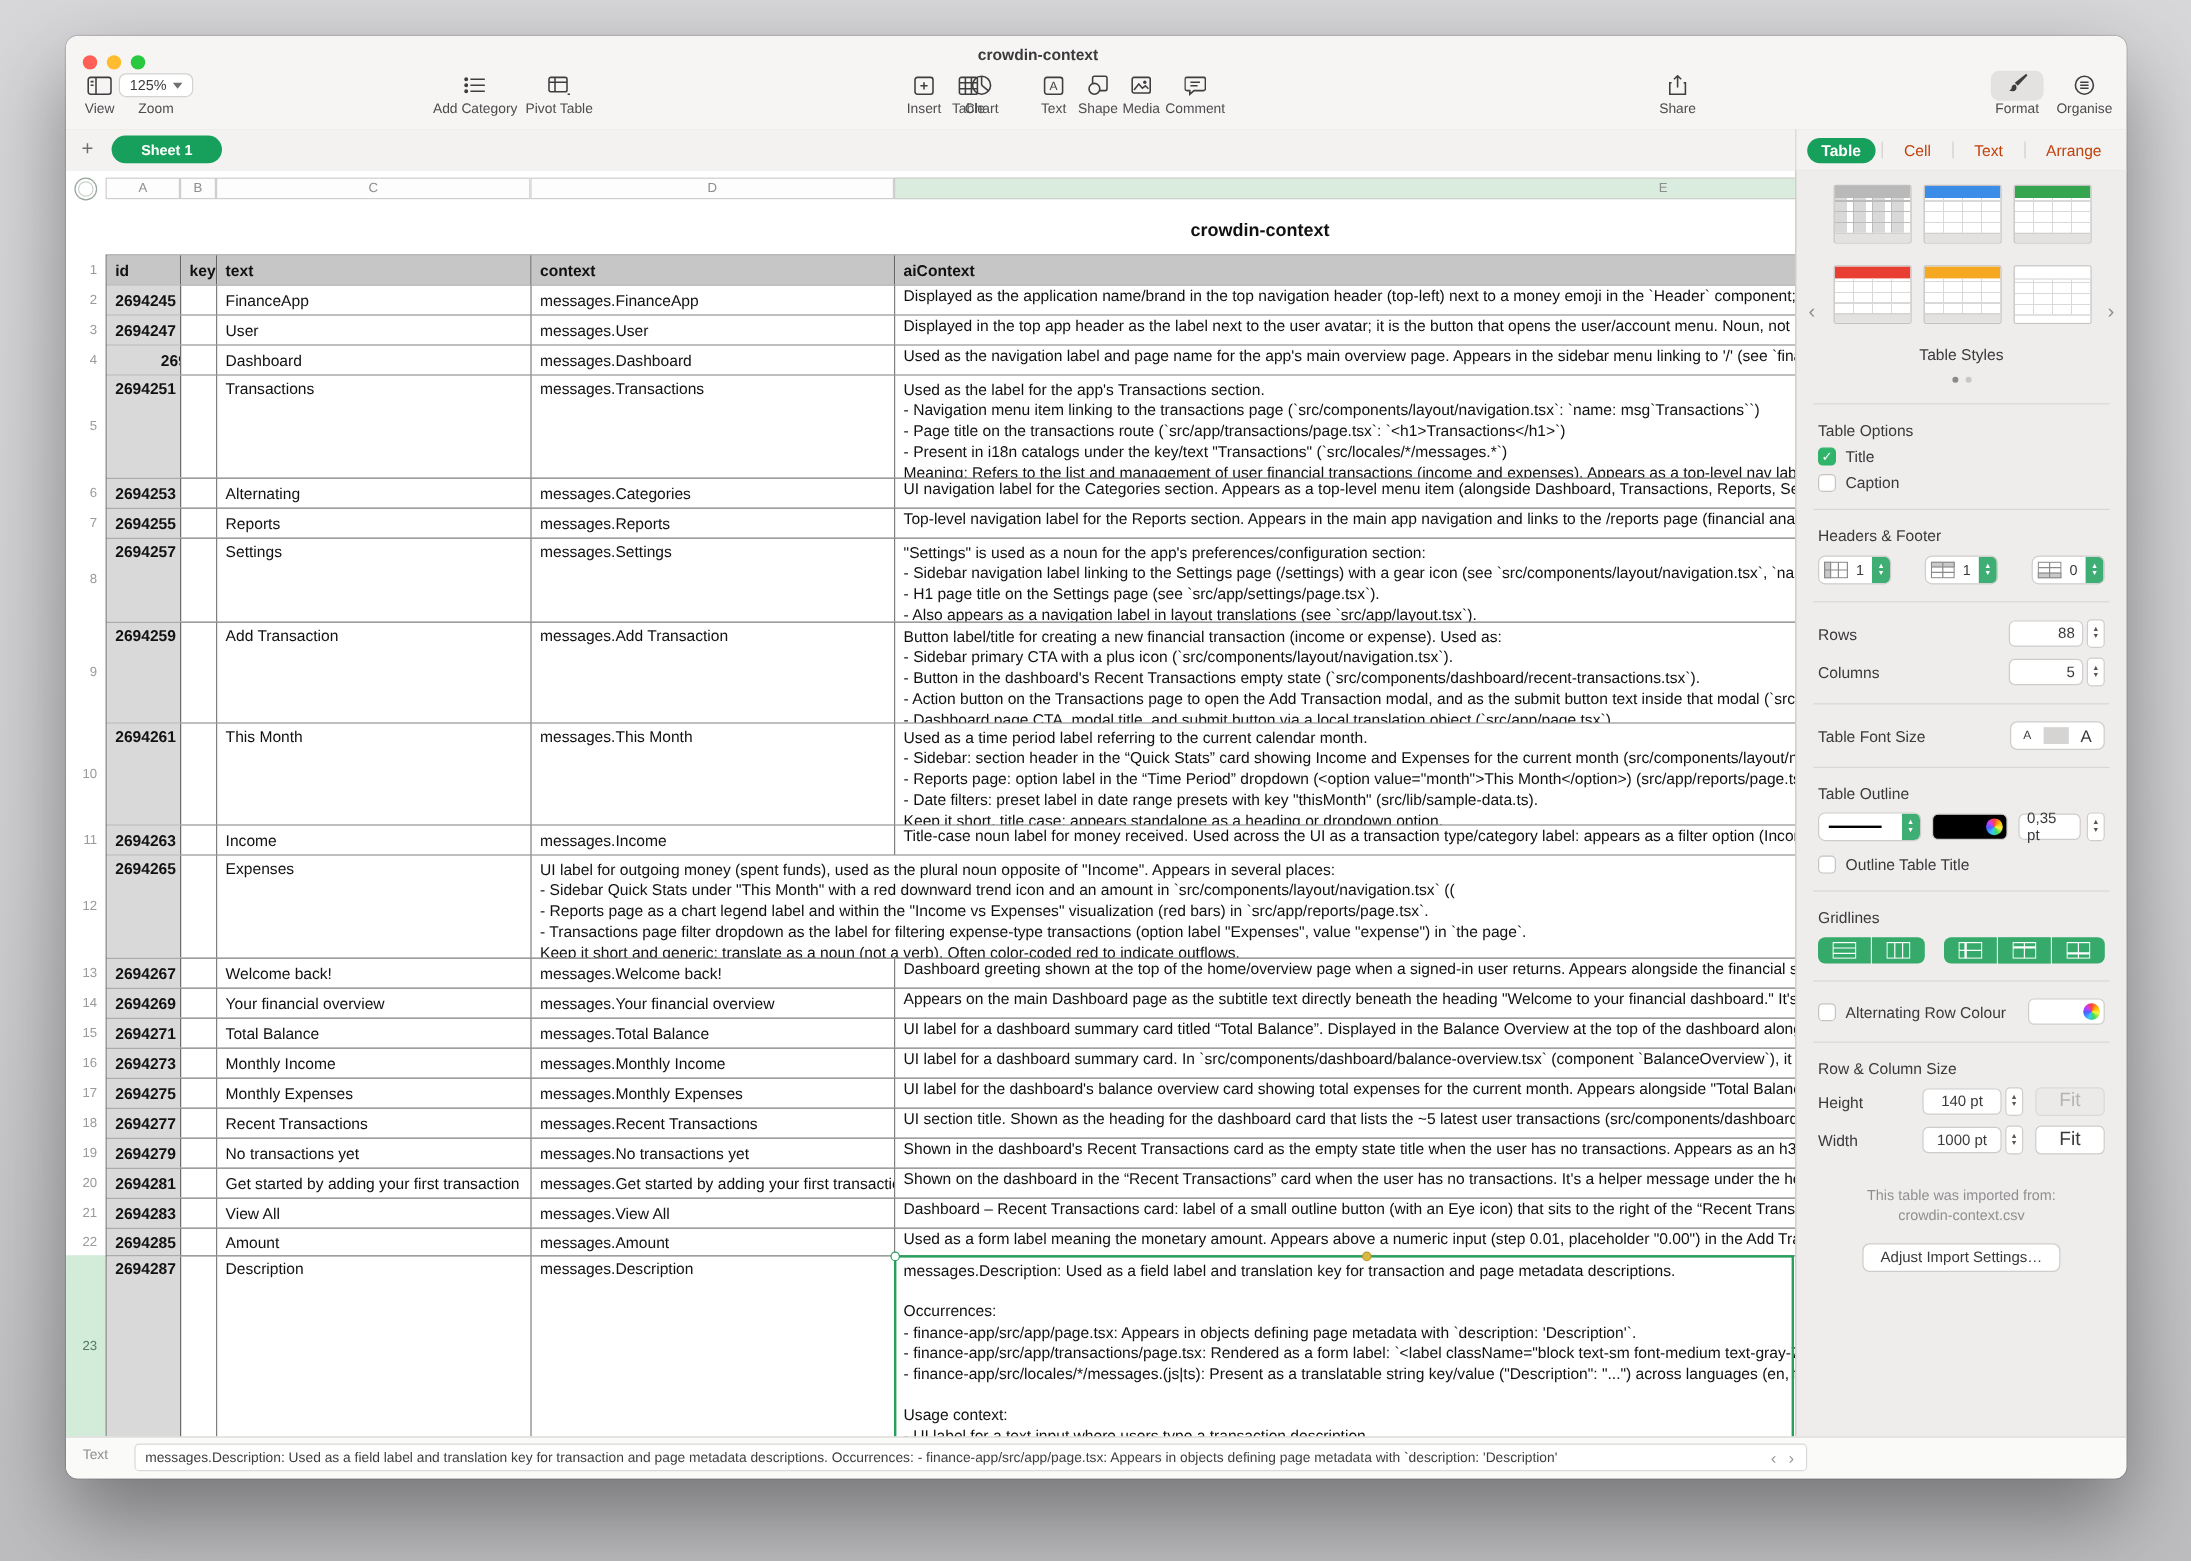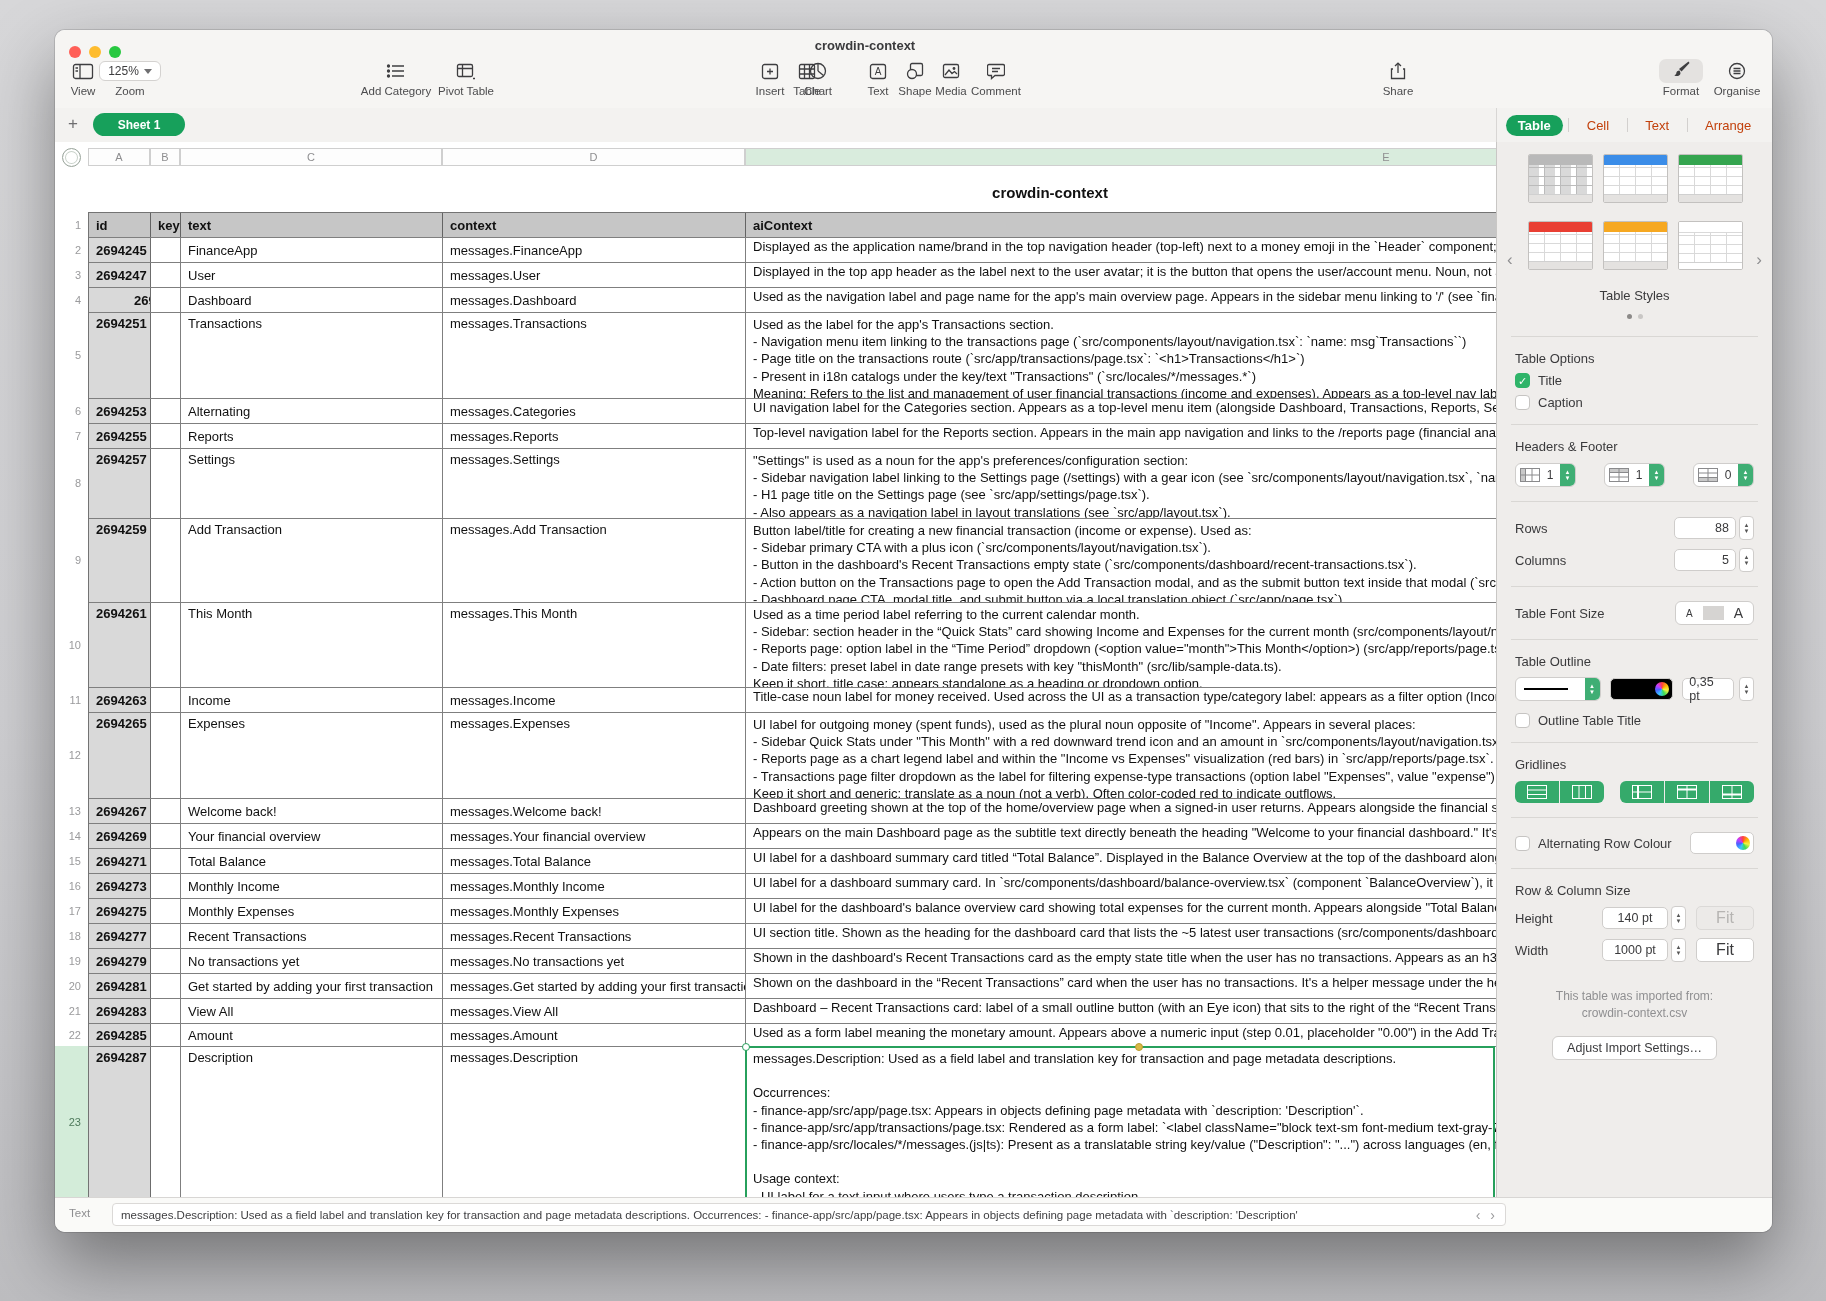--- a/index.html
+++ b/index.html
@@ -412,21 +412,20 @@
           <div class="tcell idc" style="width: 62px;">2694263</div>
           <div class="tcell" style="width: 30px;"></div>
           <div class="tcell" style="width: 262px;">Income</div>
           <div class="tcell" style="width: 303px;">messages.Income</div>
           <div class="tcell ai" style="width: 1282px;">Title-case noun label for money received. Used across the UI as a transaction type/category label: appears as a filter option (Income/Expenses).</div>
         </div>
         <div class="trow top" style="height: 86px;">
           <div class="tcell idc" style="width: 62px;">2694265</div>
           <div class="tcell" style="width: 30px;"></div>
           <div class="tcell" style="width: 262px;">Expenses</div>
-          <div class="tcell" style="width: 303px;">messages.Expenses</div>
           <div class="tcell ai" style="width: 1282px;">UI label for outgoing money (spent funds), used as the plural noun opposite of "Income". Appears in several places:
 - Sidebar Quick Stats under "This Month" with a red downward trend icon and an amount in `src/components/layout/navigation.tsx` ((
 - Reports page as a chart legend label and within the "Income vs Expenses" visualization (red bars) in `src/app/reports/page.tsx`.
 - Transactions page filter dropdown as the label for filtering expense-type transactions (option label "Expenses", value "expense") in `the page`.
 Keep it short and generic; translate as a noun (not a verb). Often color-coded red to indicate outflows.</div>
         </div>
         <div class="trow" style="height: 25px;">
           <div class="tcell idc" style="width: 62px;">2694267</div>
           <div class="tcell" style="width: 30px;"></div>
           <div class="tcell" style="width: 262px;">Welcome back!</div>

